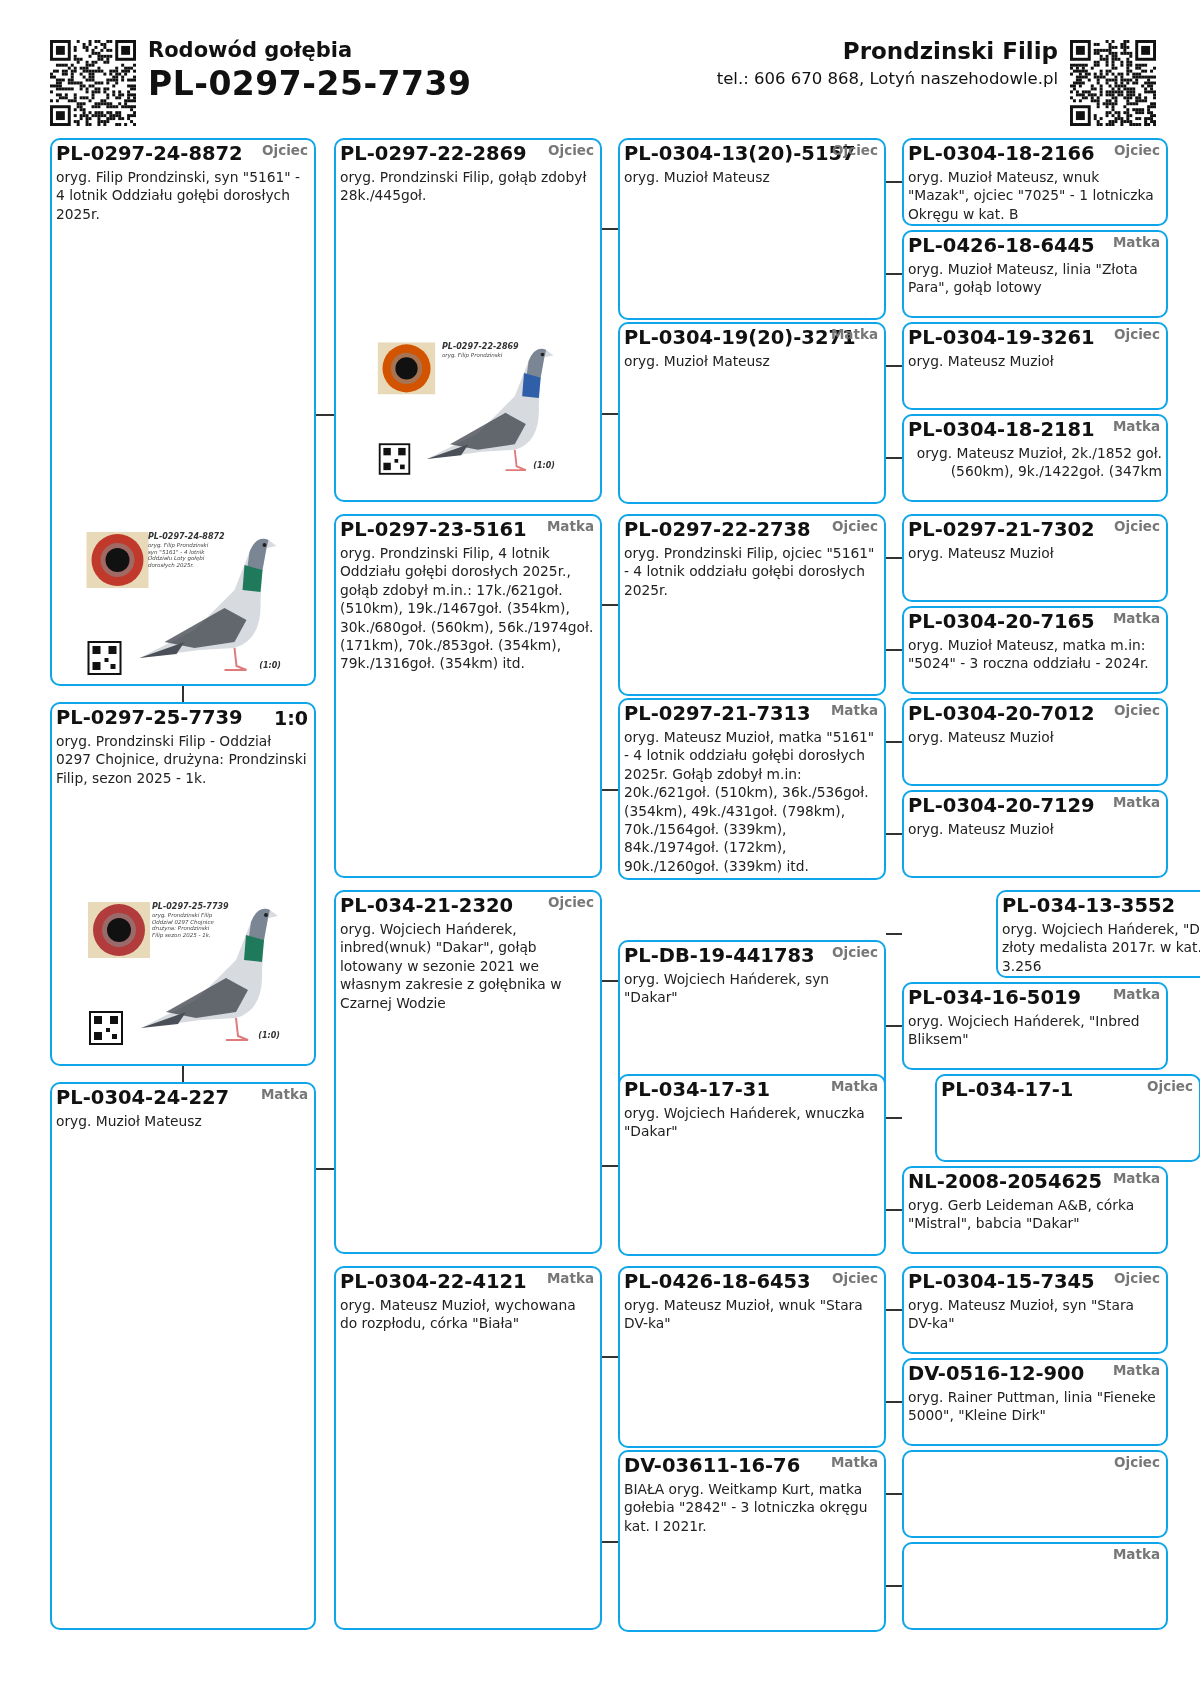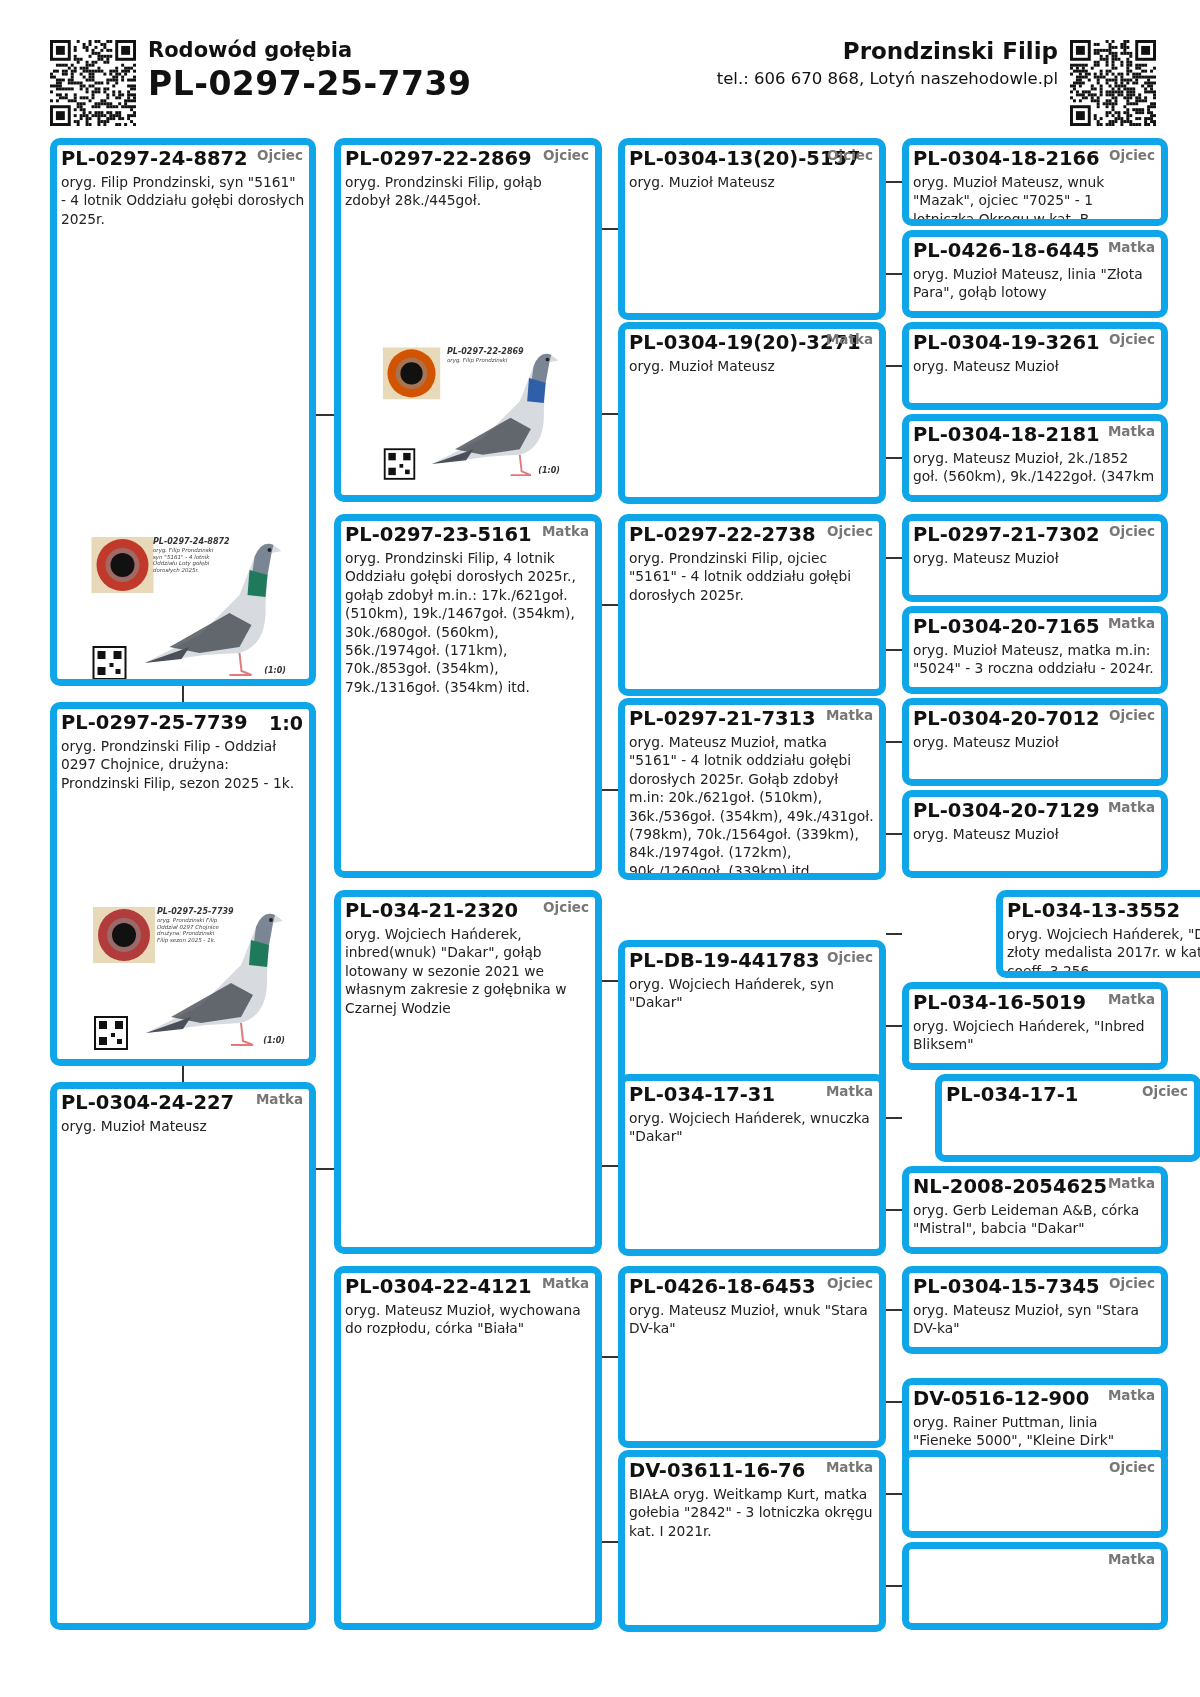--- a/index.html
+++ b/index.html
@@ -4,21 +4,21 @@
 <style>
   html, body { margin:0; padding:0; background:#fff; }
   body { width:1200px; height:1697px; position:relative; overflow:hidden;
          font-family:"DejaVu Sans", sans-serif; color:#111; }
   .abs { position:absolute; }
   .qr { position:absolute; width:86px; height:86px; }
   .hdr-sub { left:148px; top:38px; font-size:21px; font-weight:bold;text-align:center; }
   .hdr-main { left:148px; top:64px; font-size:33px; font-weight:bold; letter-spacing:0.5px; }
   .hdr-owner { right:142px; top:38px; font-size:23px; font-weight:bold; text-align:left; }
   .hdr-contact { right:142px; top:69px; font-size:16.5px; text-align:right; }
-  .box { position:absolute; border:7px solid #0ea5e9; border-radius:10px; background:#fff; box-sizing:border-box; overflow:hidden; }
+  .box { position:absolute; border:2px solid #0ea5e9; border-radius:10px; background:#fff; box-sizing:border-box; overflow:hidden; }
   .ring { position:absolute; left:4px; top:2px; font-weight:bold; font-size:19.5px; white-space:nowrap; }
   .role { position:absolute; right:6px; top:2px; font-size:13.5px; font-weight:bold; color:#777; }
   .role.dark { color:#111; font-size:19px; top:3px; }
   .desc { position:absolute; left:4px; right:4px; top:28px; font-size:13.8px; line-height:18.4px; color:#222; }
   .line { position:absolute; background:#333; }
   .photo { position:absolute; background:#fff; }
 </style>
 </head>
 <body>
 
@@ -849,21 +849,21 @@
       <div class="role">Matka</div>
       <div class="desc">oryg. Muzioł Mateusz, linia "Złota Para", gołąb lotowy</div>
     </div>
     <div class="line" style="left: 886px; top: 273px; width: 16px; height: 2px;"></div>
     <div class="box" style="left: 902px; top: 322px; width: 266px; height: 88px;">
       <div class="ring">PL-0304-19-3261</div>
       <div class="role">Ojciec</div>
       <div class="desc">oryg. Mateusz Muzioł</div>
     </div>
     <div class="line" style="left: 886px; top: 365px; width: 16px; height: 2px;"></div>
-    <div class="box" style="left: 902px; top: 414px; width: 266px; height: 88px;">
+    <div class="box" style="left: 902px; top: 414px; width: 266px; height: 88px; text-align: right;">
       <div class="ring">PL-0304-18-2181</div>
       <div class="role">Matka</div>
       <div class="desc">oryg. Mateusz Muzioł, 2k./1852 goł. (560km), 9k./1422goł. (347km</div>
     </div>
     <div class="line" style="left: 886px; top: 457px; width: 16px; height: 2px;"></div>
     <div class="box" style="left: 902px; top: 514px; width: 266px; height: 88px;">
       <div class="ring">PL-0297-21-7302</div>
       <div class="role">Ojciec</div>
       <div class="desc">oryg. Mateusz Muzioł</div>
     </div>
@@ -908,21 +908,21 @@
       <div class="role">Matka</div>
       <div class="desc">oryg. Gerb Leideman A&amp;B, córka "Mistral", babcia "Dakar"</div>
     </div>
     <div class="line" style="left: 886px; top: 1209px; width: 16px; height: 2px;"></div>
     <div class="box" style="left: 902px; top: 1266px; width: 266px; height: 88px;">
       <div class="ring">PL-0304-15-7345</div>
       <div class="role">Ojciec</div>
       <div class="desc">oryg. Mateusz Muzioł, syn "Stara DV-ka"</div>
     </div>
     <div class="line" style="left: 886px; top: 1309px; width: 16px; height: 2px;"></div>
-    <div class="box" style="left: 902px; top: 1358px; width: 266px; height: 88px; margin-top: 20px;">
+    <div class="box" style="left: 902px; top: 1358px; width: 266px; height: 88px;">
       <div class="ring">DV-0516-12-900</div>
       <div class="role">Matka</div>
       <div class="desc">oryg. Rainer Puttman, linia "Fieneke 5000", "Kleine Dirk"</div>
     </div>
     <div class="line" style="left: 886px; top: 1401px; width: 16px; height: 2px;"></div>
     <div class="box" style="left: 902px; top: 1450px; width: 266px; height: 88px;">
       <div class="ring"></div>
       <div class="role">Ojciec</div>
       <div class="desc"></div>
     </div>

